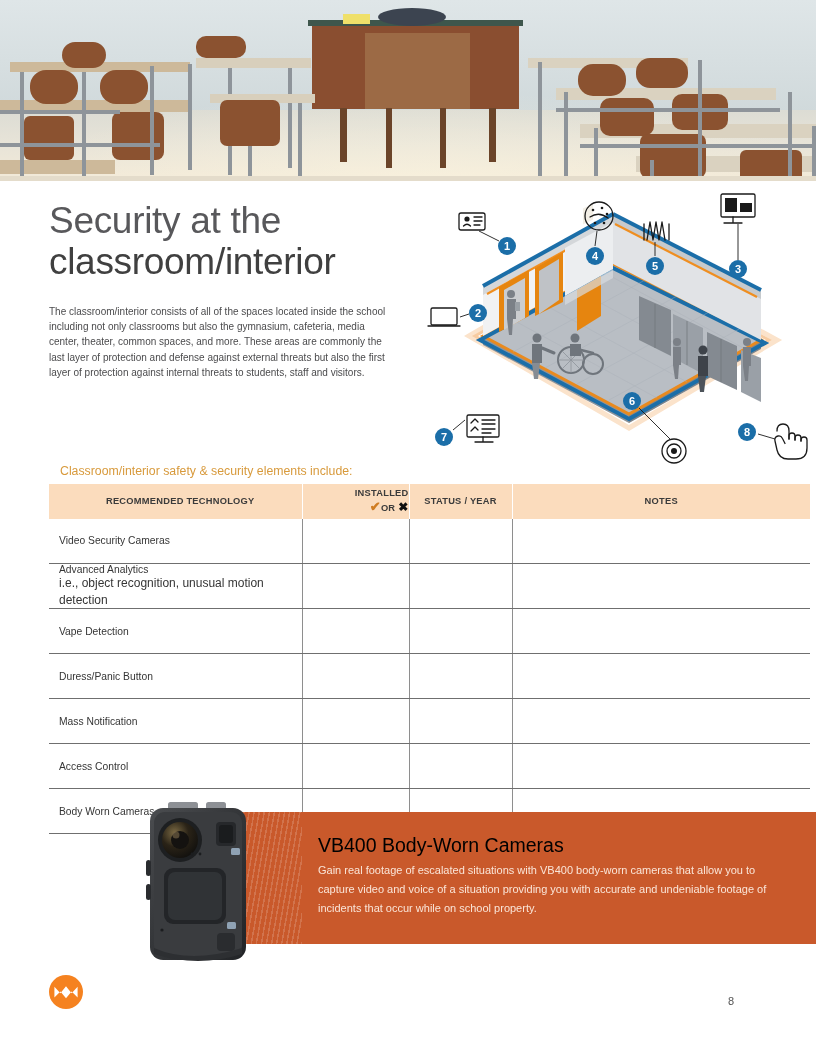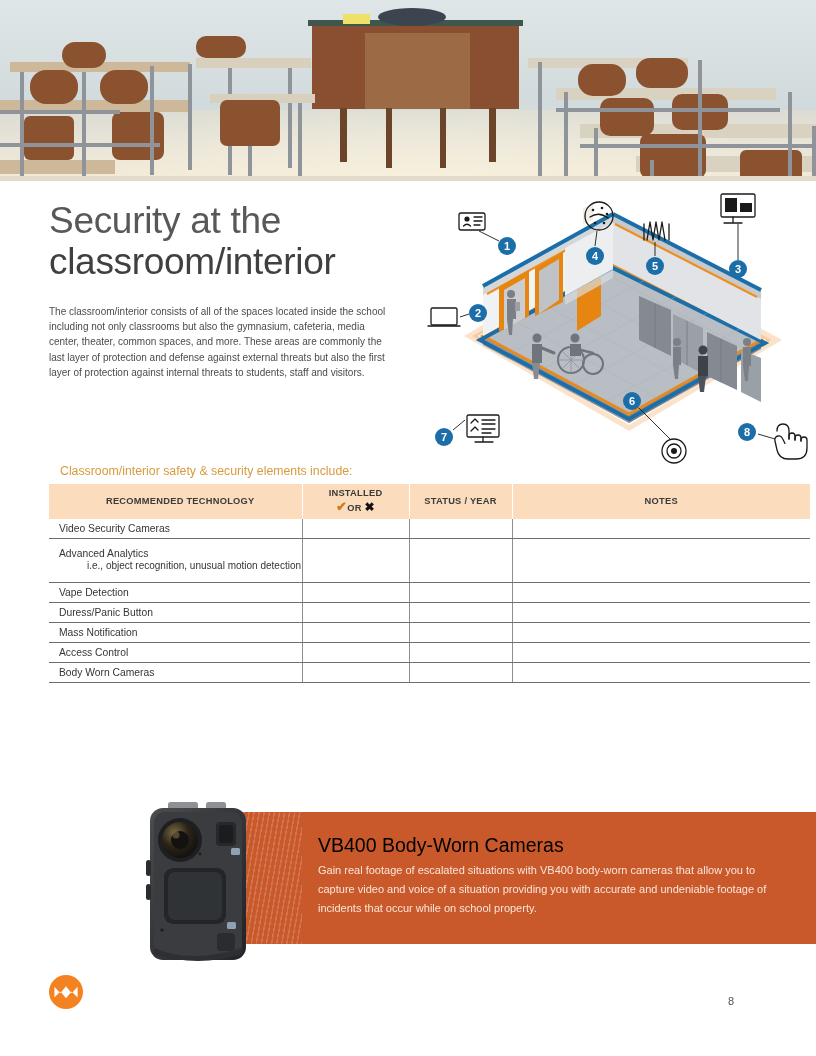--- a/index.html
+++ b/index.html
@@ -32,38 +32,38 @@
 
   
   .tbl-wrap { position:absolute; left:49px; top:484px; width:721px; }
   table { border-collapse:collapse; width:721px; table-layout:fixed; }
   thead th {
     background:#fbdcbd; color:#3b3b3b; font-size:9.3px; font-weight:700;
     letter-spacing:0.25px; height:32px; padding:4px 0;
     border-right:1px solid #ffffff; vertical-align:middle;
   }
   thead th.c1 { text-align:center; padding-left:10px; width:253px; }
-  thead th.c2 { text-align:center; width:107px; }
+  thead th.c2 { text-align:right; width:107px; }
   thead th.c3 { text-align:center; width:103px; }
   thead th.c4 { width:298px; border-right:none; }
   .inst-l1 { display:block; line-height:1.15; }
   .inst-l2 { display:block; line-height:1.15; margin-top:1px; font-size:9.3px; }
   .tick { color:#d07d22; font-size:13px; font-weight:700; }
   .cross { color:#111; font-size:12px; font-weight:700; }
 
   tbody td {
     border-bottom:1.1px solid #6f6f6f;
     border-right:1px solid #8e8e8e;
-    height:20px; font-size:10.3px; color:#353535;
+    height:45px; font-size:10.3px; color:#353535;
     vertical-align:middle; background:#fff;
   }
   tbody td.c1 { padding-left:10px; border-right:1px solid #8e8e8e; }
   tbody td.c4 { border-right:none; }
   tbody tr.tall td { height:44px; }
-  tbody td.c1 .sub { display:block; font-size:10px; line-height:1.38;margin-left:28px; }
+  tbody td.c1 .sub { display:block; font-size:12px; line-height:1.38; }
 
   
   .promo { position:absolute; left:162px; top:812px; width:654px; height:132px; overflow:hidden; }
   .promo-bg { position:absolute; inset:0; background:#c9592b; }
   .promo-stripes { position:absolute; left:0; top:0; width:140px; height:132px;
     background:repeating-linear-gradient(100deg, rgba(255,255,255,0.16) 0 1.5px, rgba(255,255,255,0) 1.5px 5px); }
   .promo-text { position:absolute; left:156px; top:22px; width:470px; color:#fff; }
   .promo-title { font-size:19.5px; font-weight:400; line-height:1.2; color:#000000; margin-bottom:4px; }
   .promo-body { font-size:11px; line-height:1.72; color:#fae5d8; }
 

